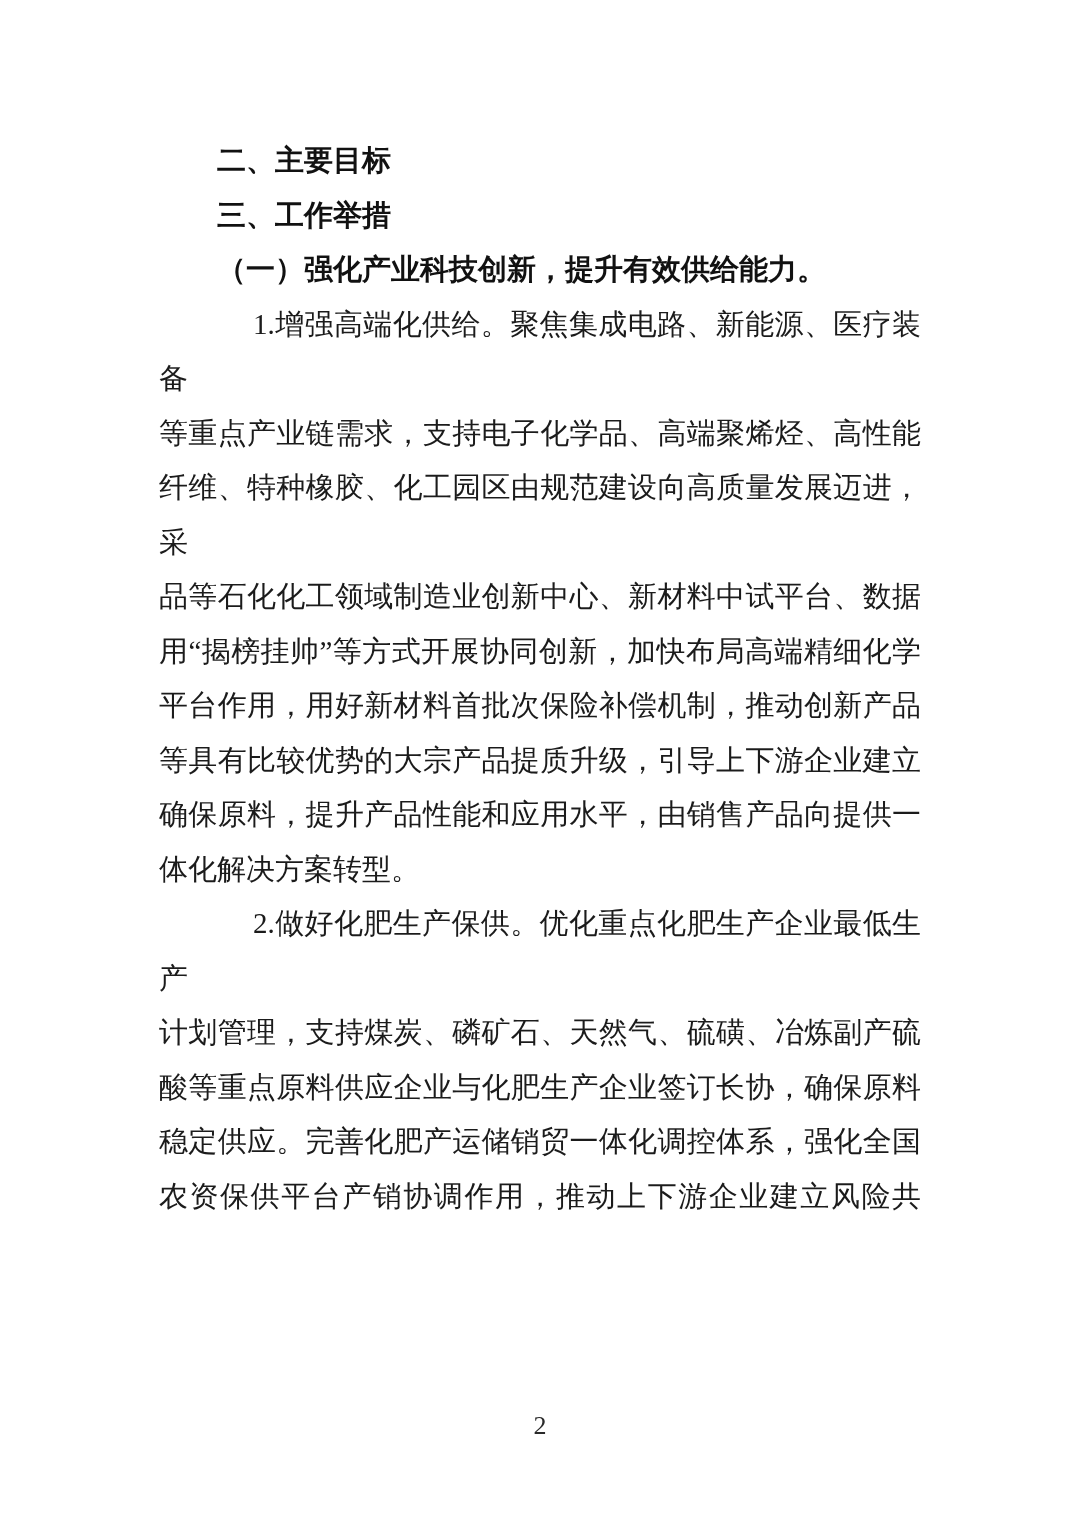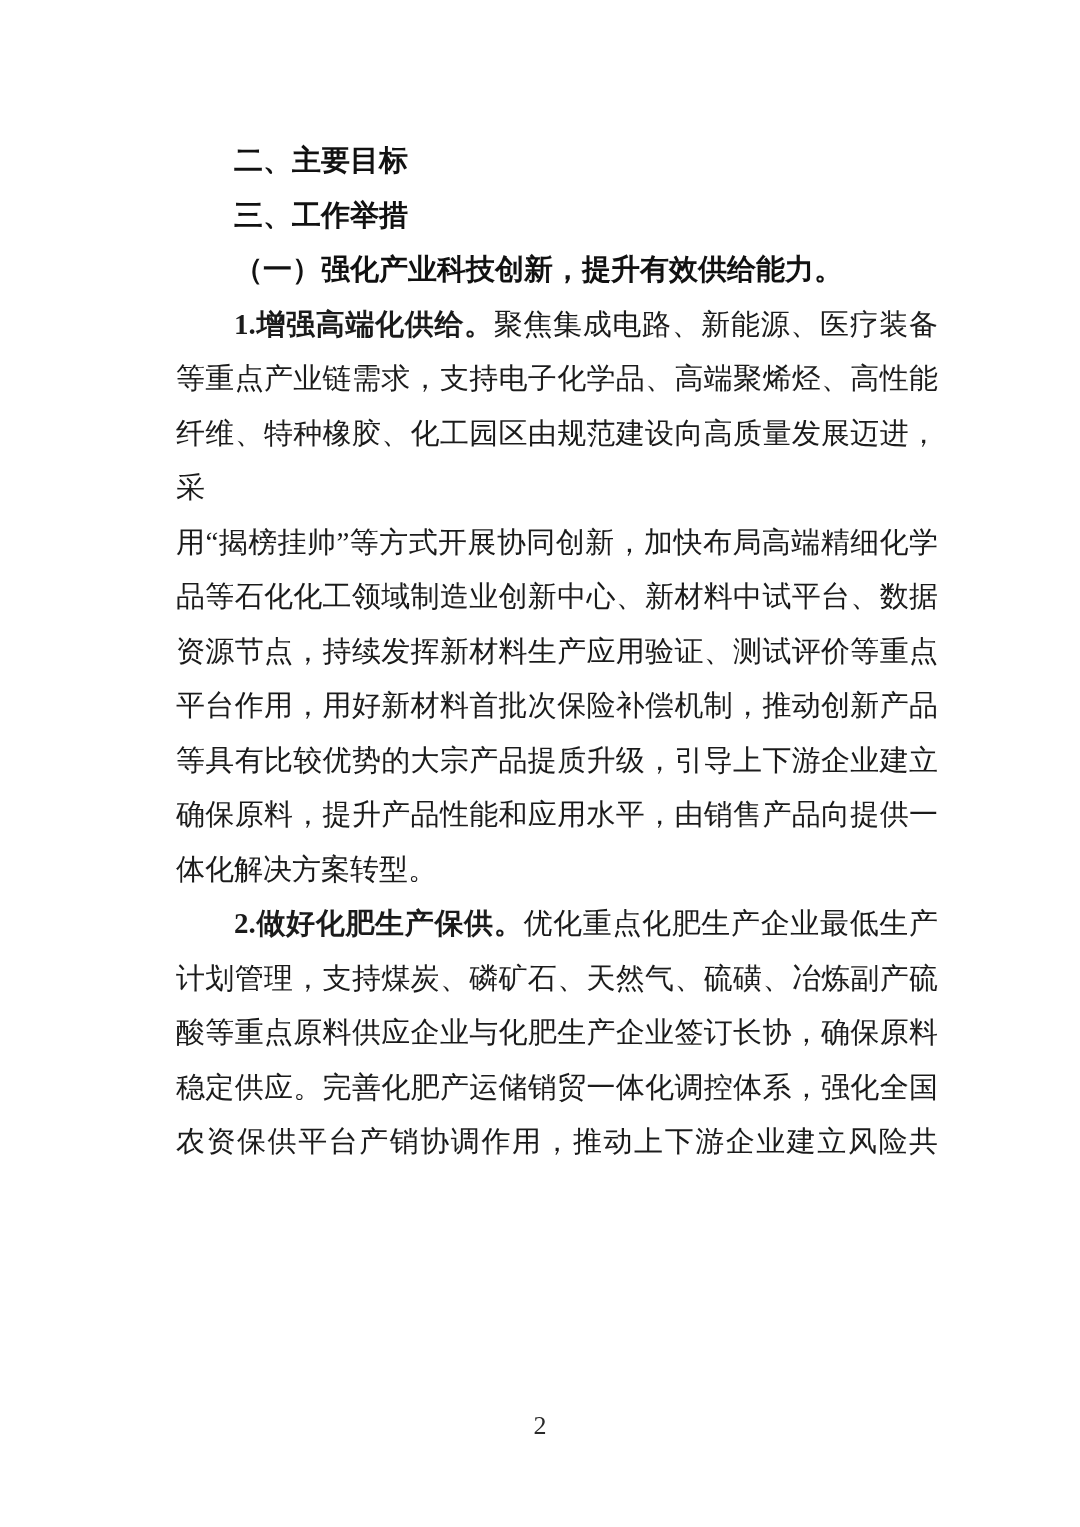--- a/index.html
+++ b/index.html
@@ -9,21 +9,21 @@
   }
   .page {
     position: relative;
     width: 1080px;
     height: 1527px;
     background: #ffffff;
     overflow: hidden;
   }
   .content {
     position: absolute;
-    left: 176px;
+    left: 159px;
     top: 133px;
     width: 762px;
   }
   .line {
     font-size: 29px;
     line-height: 54.5px;
     color: #1b1b1b;
     text-align: justify;
     text-align-last: justify;
     white-space: normal;
@@ -47,21 +47,22 @@
     color: #111111;
   }
   .heading-kai {
     font-family: "Liberation Serif", "DejaVu Serif", serif;
     color: #111111;
   }
   .seg {
     font-weight: 400;
   }
   .seg.bold {
-    font-weight: 700;
+    font-weight: 400;
+    margin-left: 36px;
   }
   .page-number {
     position: absolute;
     left: 0;
     right: 0;
     top: 1406px;
     height: 40px;
     text-align: center;
     font-size: 26px;
     line-height: 40px;
@@ -74,23 +75,22 @@
 
 <div class="page">
   <div class="content">
       <div class="line heading heading-hei">二、主要目标</div>
       <div class="line heading heading-hei">三、工作举措</div>
       <div class="line heading heading-kai">（一）强化产业科技创新，提升有效供给能力。</div>
       <div>
         <div class="line para-line indent"><span class="seg bold">1.增强高端化供给。</span><span class="seg">聚焦集成电路、新能源、医疗装备</span></div>
         <div class="line para-line"><span class="seg">等重点产业链需求，支持电子化学品、高端聚烯烃、高性能</span></div>
         <div class="line para-line"><span class="seg">纤维、特种橡胶、化工园区由规范建设向高质量发展迈进，采</span></div>
+        <div class="line para-line"><span class="seg">品等石化化工领域制造业创新中心、新材料中试平台、数据</span></div>
         <div class="line para-line"><span class="seg">用“揭榜挂帅”等方式开展协同创新，加快布局高端精细化学</span></div>
-        <div class="line para-line"><span class="seg">品等石化化工领域制造业创新中心、新材料中试平台、数据</span></div>
-        <div class="line para-line"><span class="seg">资源节点，持续发挥新材料生产应用验证、测试评价等重点</span></div>
         <div class="line para-line"><span class="seg">平台作用，用好新材料首批次保险补偿机制，推动创新产品</span></div>
         <div class="line para-line"><span class="seg">等具有比较优势的大宗产品提质升级，引导上下游企业建立</span></div>
         <div class="line para-line"><span class="seg">确保原料，提升产品性能和应用水平，由销售产品向提供一</span></div>
         <div class="line para-line last"><span class="seg">体化解决方案转型。</span></div>
       </div>
       <div>
         <div class="line para-line indent"><span class="seg bold">2.做好化肥生产保供。</span><span class="seg">优化重点化肥生产企业最低生产</span></div>
         <div class="line para-line"><span class="seg">计划管理，支持煤炭、磷矿石、天然气、硫磺、冶炼副产硫</span></div>
         <div class="line para-line"><span class="seg">酸等重点原料供应企业与化肥生产企业签订长协，确保原料</span></div>
         <div class="line para-line"><span class="seg">稳定供应。完善化肥产运储销贸一体化调控体系，强化全国</span></div>

